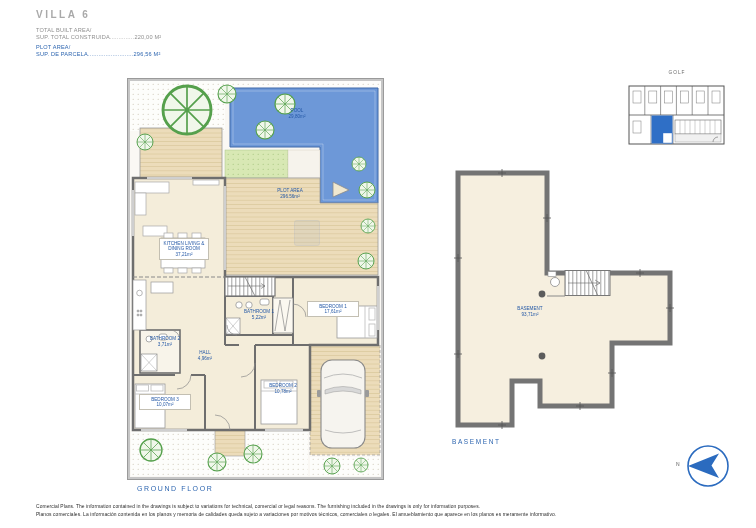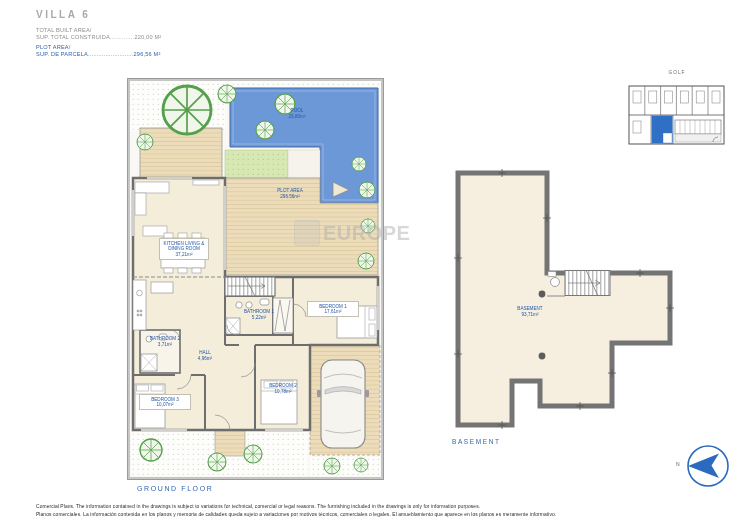--- a/index.html
+++ b/index.html
@@ -338,21 +338,20 @@
   <div class="compass">
     <div class="north">N</div>
     <svg width="58" height="52" viewBox="0 0 58 52">
       <circle cx="32" cy="26" r="20" fill="none" stroke="#2b6bbf" stroke-width="1.6"></circle>
       <path d="M12,26 L43,13.5 L35.5,25.5 L43,38 Z" fill="#2b6bbf"></path>
     </svg>
   </div>
 
   <div class="watermark">
     <span class="wm-logo"></span>
-    <span class="wm-text">EUROPE</span>
   </div>
 
   <div class="footer">
     <div>Comercial Plans. The information contained in the drawings is subject to variations for technical, comercial or legal reasons. The furnishing included in the drawings is only for information purposes.</div>
     <div>Planos comerciales. La información contenida en los planos y memoria de calidades queda sujeto a variaciones por motivos técnicos, comerciales o legales. El amueblamiento que aparece en los planos es meramente informativo.</div>
   </div>
 
 </div>
 
 </body></html>

